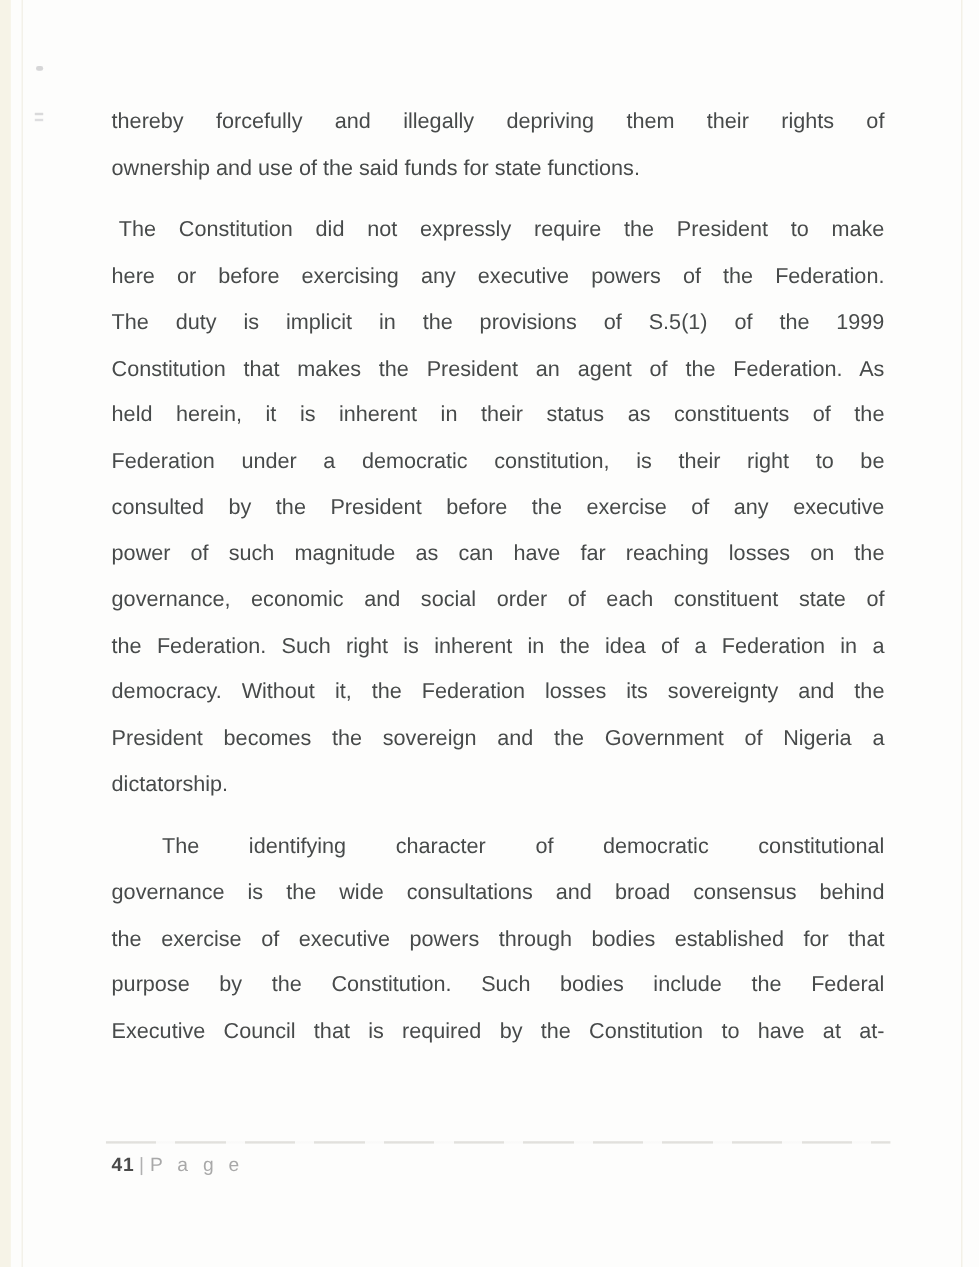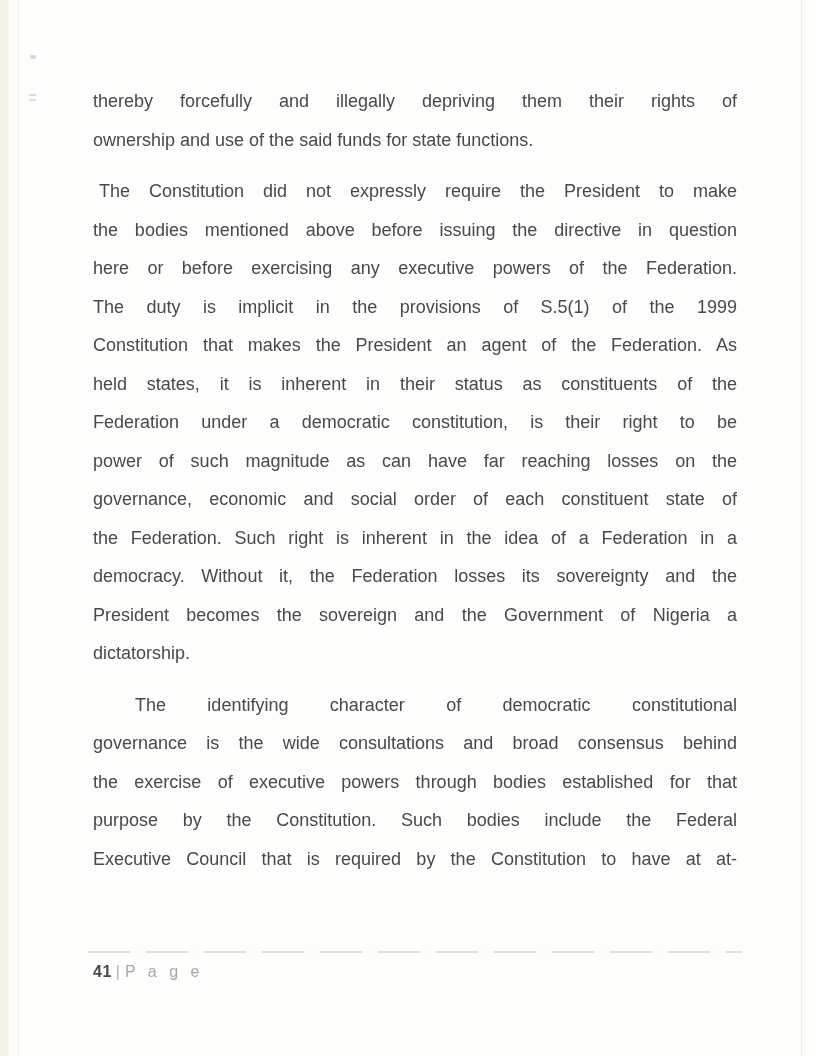--- a/index.html
+++ b/index.html
@@ -101,26 +101,26 @@
   <div class="artifact-1"></div>
   <div class="artifact-2"></div>
 
   <div class="text-block" id="paragraphs">
       <div class="para">
         <div class="line j">thereby forcefully and illegally depriving them their rights of</div>
         <div class="line">ownership and use of the said funds for state functions.</div>
       </div>
       <div class="para">
         <div class="line j" style="padding-left: 6px;">The Constitution did not expressly require the President to make</div>
-        <div class="line j">the bodies mentioned above before issuing the directive in question</div>
         <div class="line j">here or before exercising any executive powers of the Federation.</div>
         <div class="line j">The duty is implicit in the provisions of S.5(1) of the 1999</div>
         <div class="line j">Constitution that makes the President an agent of the Federation. As</div>
-        <div class="line j">held states, it is inherent in their status as constituents of the</div>
+        <div class="line j">held herein, it is inherent in their status as constituents of the</div>
         <div class="line j">Federation under a democratic constitution, is their right to be</div>
+        <div class="line j">consulted by the President before the exercise of any executive</div>
         <div class="line j">power of such magnitude as can have far reaching losses on the</div>
         <div class="line j">governance, economic and social order of each constituent  state of</div>
         <div class="line j">the Federation. Such right is inherent in the idea of a Federation in a</div>
         <div class="line j">democracy. Without it, the Federation losses its sovereignty and the</div>
         <div class="line j">President becomes the sovereign and the Government of Nigeria a</div>
         <div class="line">dictatorship.</div>
       </div>
       <div class="para">
         <div class="line j" style="padding-left: 42px;">The identifying character of democratic constitutional</div>
         <div class="line j">governance is the wide consultations and broad consensus behind</div>

